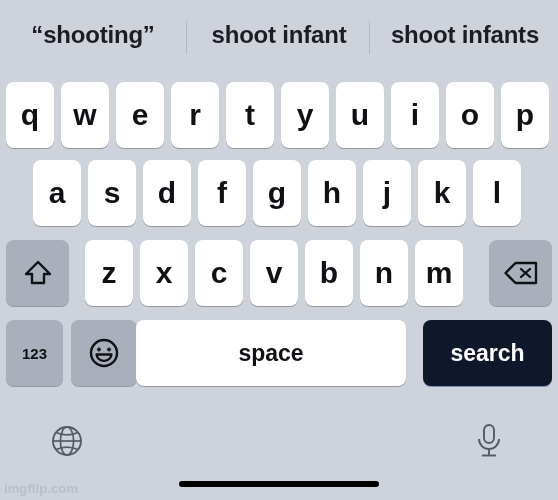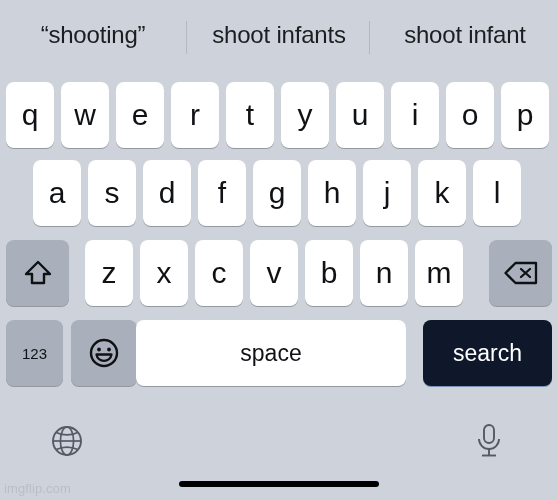--- a/index.html
+++ b/index.html
@@ -14,20 +14,21 @@
     background: #ced2da;
     font-family: "Liberation Sans", sans-serif;
     -webkit-font-smoothing: antialiased;
   }
 
   #keyboard-root {
     position: relative;
     width: 558px;
     height: 500px;
     background: #ced2da;
+    font-weight: bold;
   }
 
   
   #suggestion-bar {
     position: absolute;
     left: 0; top: 0;
     width: 558px; height: 70px;
     display: flex;
     align-items: center;
   }
@@ -119,22 +120,22 @@
 
   svg { display: block; }
 </style>
 </head>
 <body>
 
 <div id="keyboard-root">
 
   <div id="suggestion-bar">
     <div class="suggestion">“shooting”</div>
+    <div class="suggestion">shoot infant</div>
     <div class="suggestion">shoot infants</div>
-    <div class="suggestion">shoot infant</div>
     <div class="sugg-divider" id="sugg-divider-1"></div>
     <div class="sugg-divider" id="sugg-divider-2"></div>
   </div>
 
   <div class="key-row" id="row-1">
     <div class="key letter" style="left:6px">q</div>
     <div class="key letter" style="left:61px">w</div>
     <div class="key letter" style="left:116px">e</div>
     <div class="key letter" style="left:171px">r</div>
     <div class="key letter" style="left:226px">t</div>

